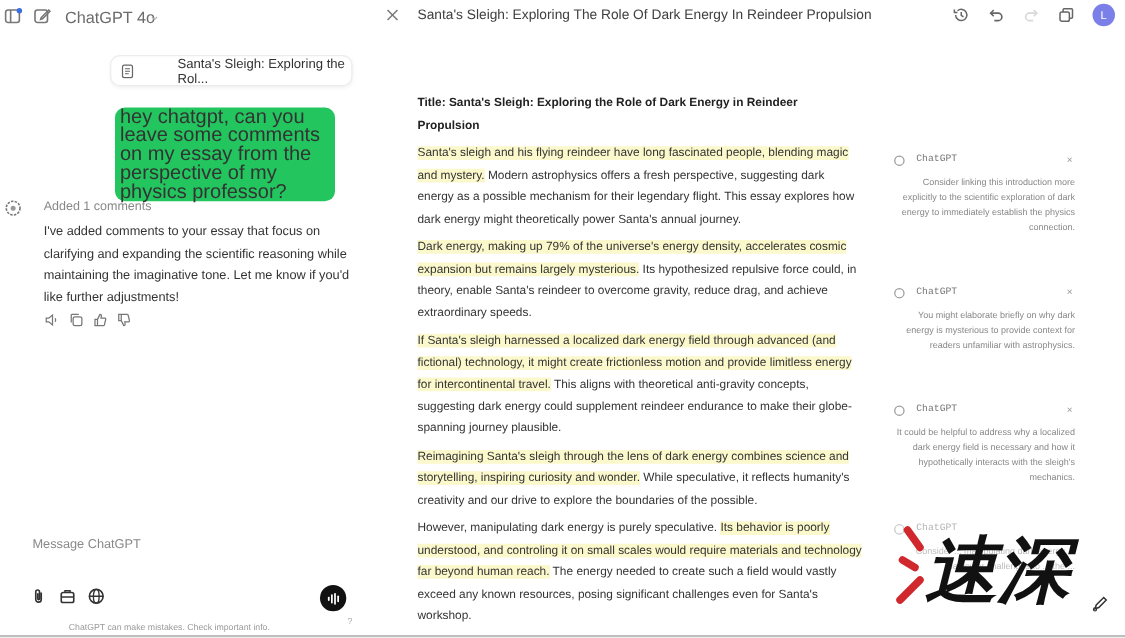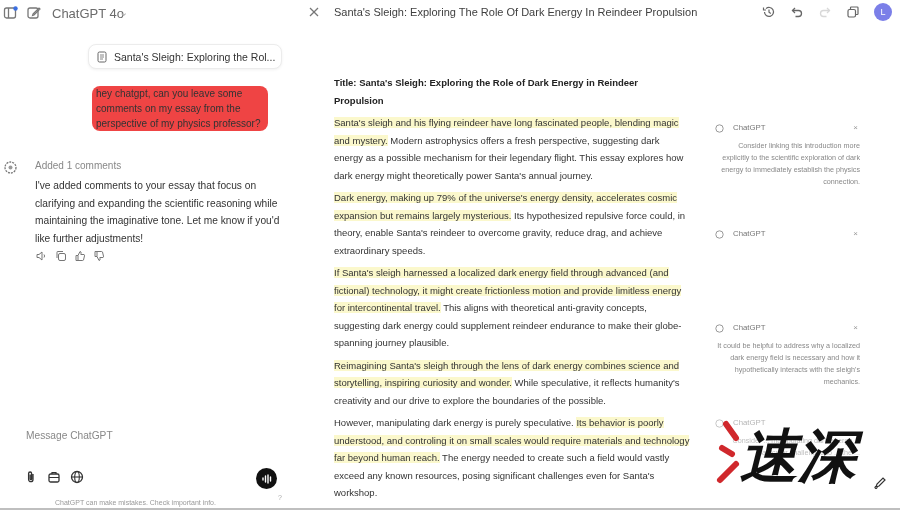--- a/index.html
+++ b/index.html
@@ -8,24 +8,24 @@
 
   
   .left { position: absolute; left: 0; top: 0; width: 296px; height: 361px; background: #fff; }
   .topbar-left { position: absolute; left: 0; top: 0; height: 26px; width: 296px; display: flex; align-items: center; }
   .icon-btn { display: inline-flex; align-items: center; justify-content: center; color: #6b6b6b; cursor: pointer; }
   .sidebar-icon { position: absolute; left: 3px; top: 5px; width: 16px; height: 16px; }
   .edit-icon { position: absolute; left: 26px; top: 5px; width: 16px; height: 16px; }
   .model-name { position: absolute; left: 52px; top: 6px; font-size: 13px; color: #6b6b6b; }
   .model-chev { position: absolute; left: 119px; top: 6px; font-size: 11px; color: #b0b0b0; }
 
-  .doc-chip { position: absolute; left: 88px; top: 44px; width: 194px; height: 25px; border: 1px solid #ececec; border-radius: 8px; box-shadow: 0 1px 3px rgba(0,0,0,0.06); display: flex; align-items: center; padding-left: 8px; font-size: 10.5px; color: #333; background: #fff; }
+  .doc-chip { position: absolute; left: 88px; top: 44px; width: 194px; height: 25px; border: 1px solid #ececec; border-radius: 8px; box-shadow: 0 1px 3px rgba(0,0,0,0.06); display: flex; align-items: center; padding-left: 8px; font-size: 10.5px; color: #333; background: #fff; gap: 28px; }
   .doc-chip .doc-icon { width: 10px; height: 12px; margin-right: 7px; }
 
-  .user-msg { position: absolute; left: 92px; top: 86px; width: 176px; font-size: 10px; line-height: 15px; color: #333; background: #ef4444; padding: 0 4px; border-radius: 8px; }
+  .user-msg { position: absolute; left: 92px; top: 86px; width: 176px; font-size: 16px; line-height: 15px; color: #333; background: #22c55e; padding: 0 4px; border-radius: 8px; }
 
   .assistant { position: absolute; left: 4px; top: 158px; width: 290px; }
   .gpt-logo { position: absolute; left: 0; top: 2px; width: 13px; height: 13px; }
   .added-label { position: absolute; left: 31px; top: 2px; font-size: 10px; color: #888; }
   .assistant-text { position: absolute; left: 31px; top: 19px; width: 250px; font-size: 10.2px; line-height: 17.5px; color: #333; }
   .msg-actions { position: absolute; left: 32px; top: 92px; display: flex; gap: 7px; }
   .msg-actions span { width: 12px; height: 12px; display: inline-flex; }
 
   .composer-placeholder { position: absolute; left: 26px; top: 430px; font-size: 10.2px; color: #888; }
   .composer-tools { position: absolute; left: 24px; top: 470px; display: flex; gap: 9px; }
@@ -43,21 +43,21 @@
 
   .doc { position: absolute; left: 334px; top: 74px; width: 356px; font-size: 9.5px; line-height: 17.5px; color: #333; }
   .doc h1 { font-size: 9.5px; font-weight: bold; line-height: 17.5px; margin-bottom: 5px; color: #222; }
   .doc p { margin-bottom: 5px; }
   .hl { background: #fbf8cc; }
 
   
   .comment { position: absolute; left: 715px; width: 145px; font-size: 7.2px; line-height: 12px; color: #888; }
   .comment .c-head { display: flex; align-items: center; height: 12px; margin-bottom: 6px; }
   .comment .c-logo { width: 9px; height: 9px; margin-right: 9px; }
-  .comment .c-author { color: #777; font-size: 7.8px; }
+  .comment .c-author { color: #777; font-size: 7.8px; font-family: Liberation Mono, monospace; }
   .comment .c-close { position: absolute; right: 2px; top: 0; font-size: 8px; color: #999; }
   .comment .c-text { color: #888; text-align: right; }
 
   .watermark { position: absolute; left: 712px; top: 414px; width: 160px; height: 80px; font-style: italic; }
   .pen-btn { position: absolute; left: 873px; top: 476px; width: 14px; height: 14px; }
   .bottom-line { position: absolute; left: 0; bottom: 0; width: 900px; height: 2px; background: #bfbfbf; }
 </style>
 </head>
 <body>
 
@@ -219,20 +219,21 @@
   <div class="c-text">Consider linking this introduction more explicitly to the scientific exploration of dark energy to immediately establish the physics connection.</div>
 </div>
 <div class="comment" style="top:228px;">
   <div class="c-head">
       <span class="c-logo"><svg width="9" height="9" viewBox="0 0 9 9">
           <circle cx="4.5" cy="4.5" r="3.7" fill="none" stroke="#999" stroke-width="1"></circle>
         </svg></span>
       <span class="c-author">ChatGPT</span>
     </div>
   <span class="c-close">×</span>
+  <div class="c-text">You might elaborate briefly on why dark energy is mysterious to provide context for readers unfamiliar with astrophysics.</div>
 </div>
 <div class="comment" style="top:322px;">
   <div class="c-head">
       <span class="c-logo"><svg width="9" height="9" viewBox="0 0 9 9">
           <circle cx="4.5" cy="4.5" r="3.7" fill="none" stroke="#999" stroke-width="1"></circle>
         </svg></span>
       <span class="c-author">ChatGPT</span>
     </div>
   <span class="c-close">×</span>
   <div class="c-text">It could be helpful to address why a localized dark energy field is necessary and how it hypothetically interacts with the sleigh's mechanics.</div>

